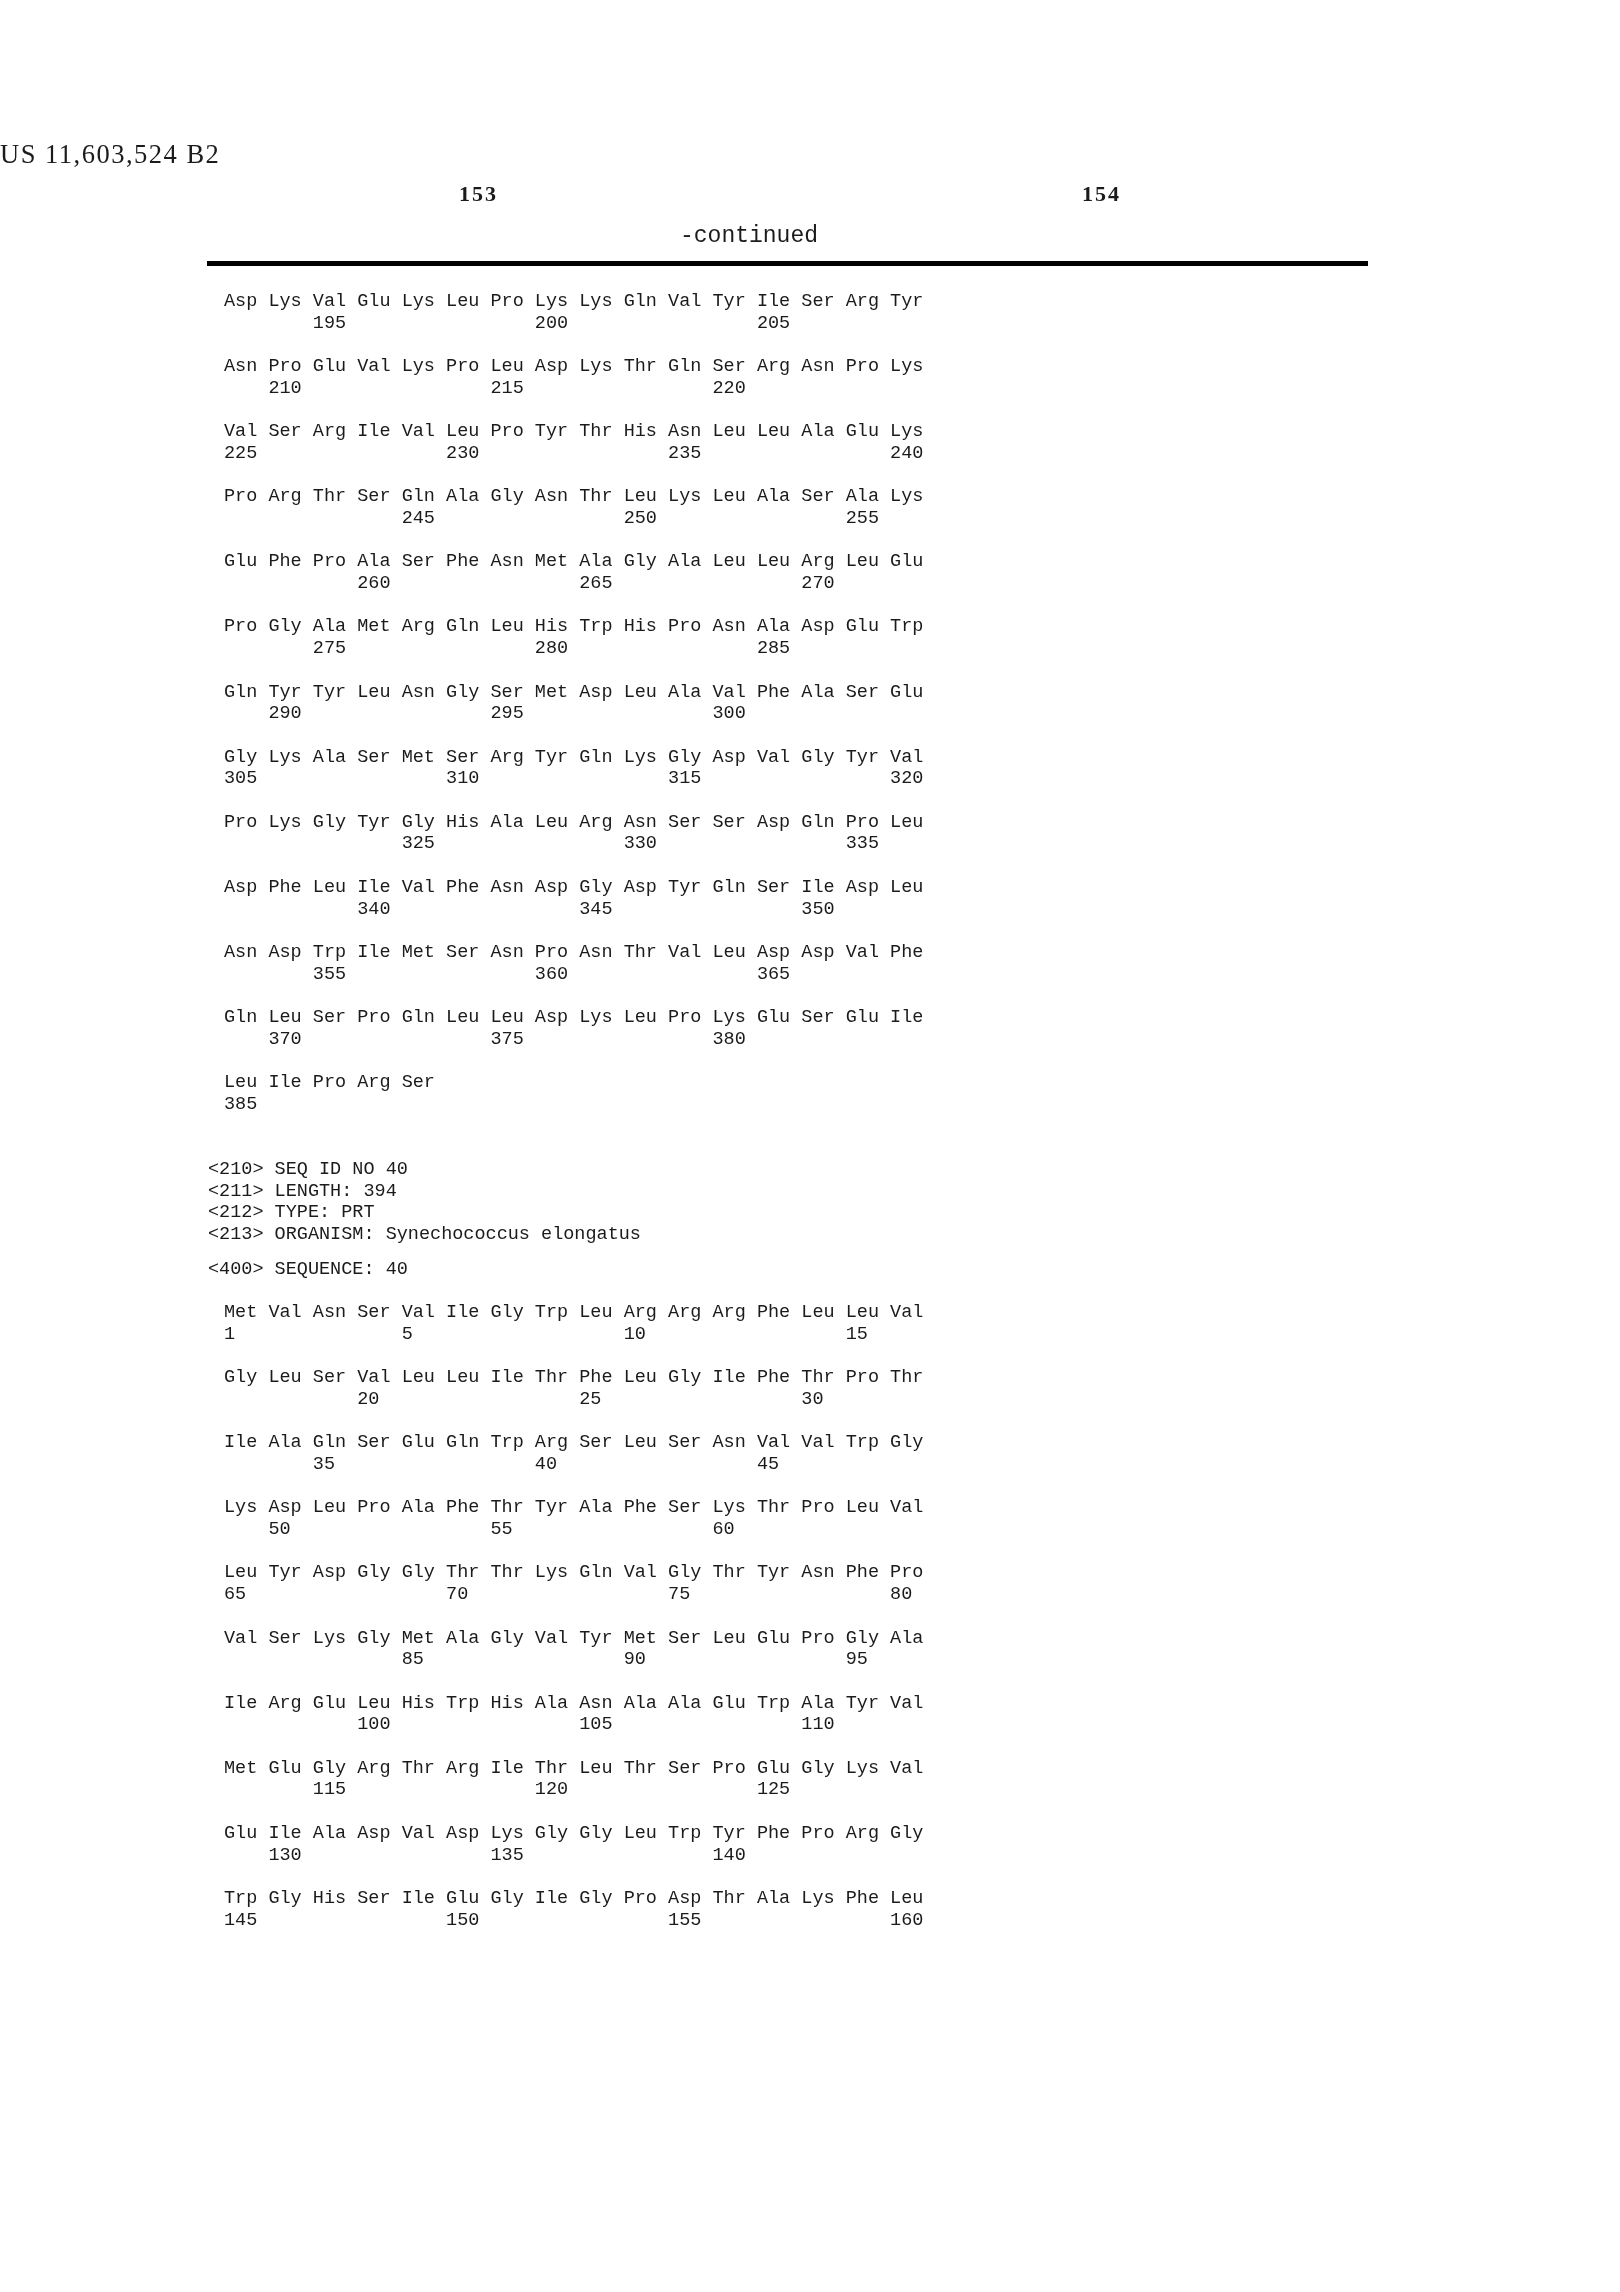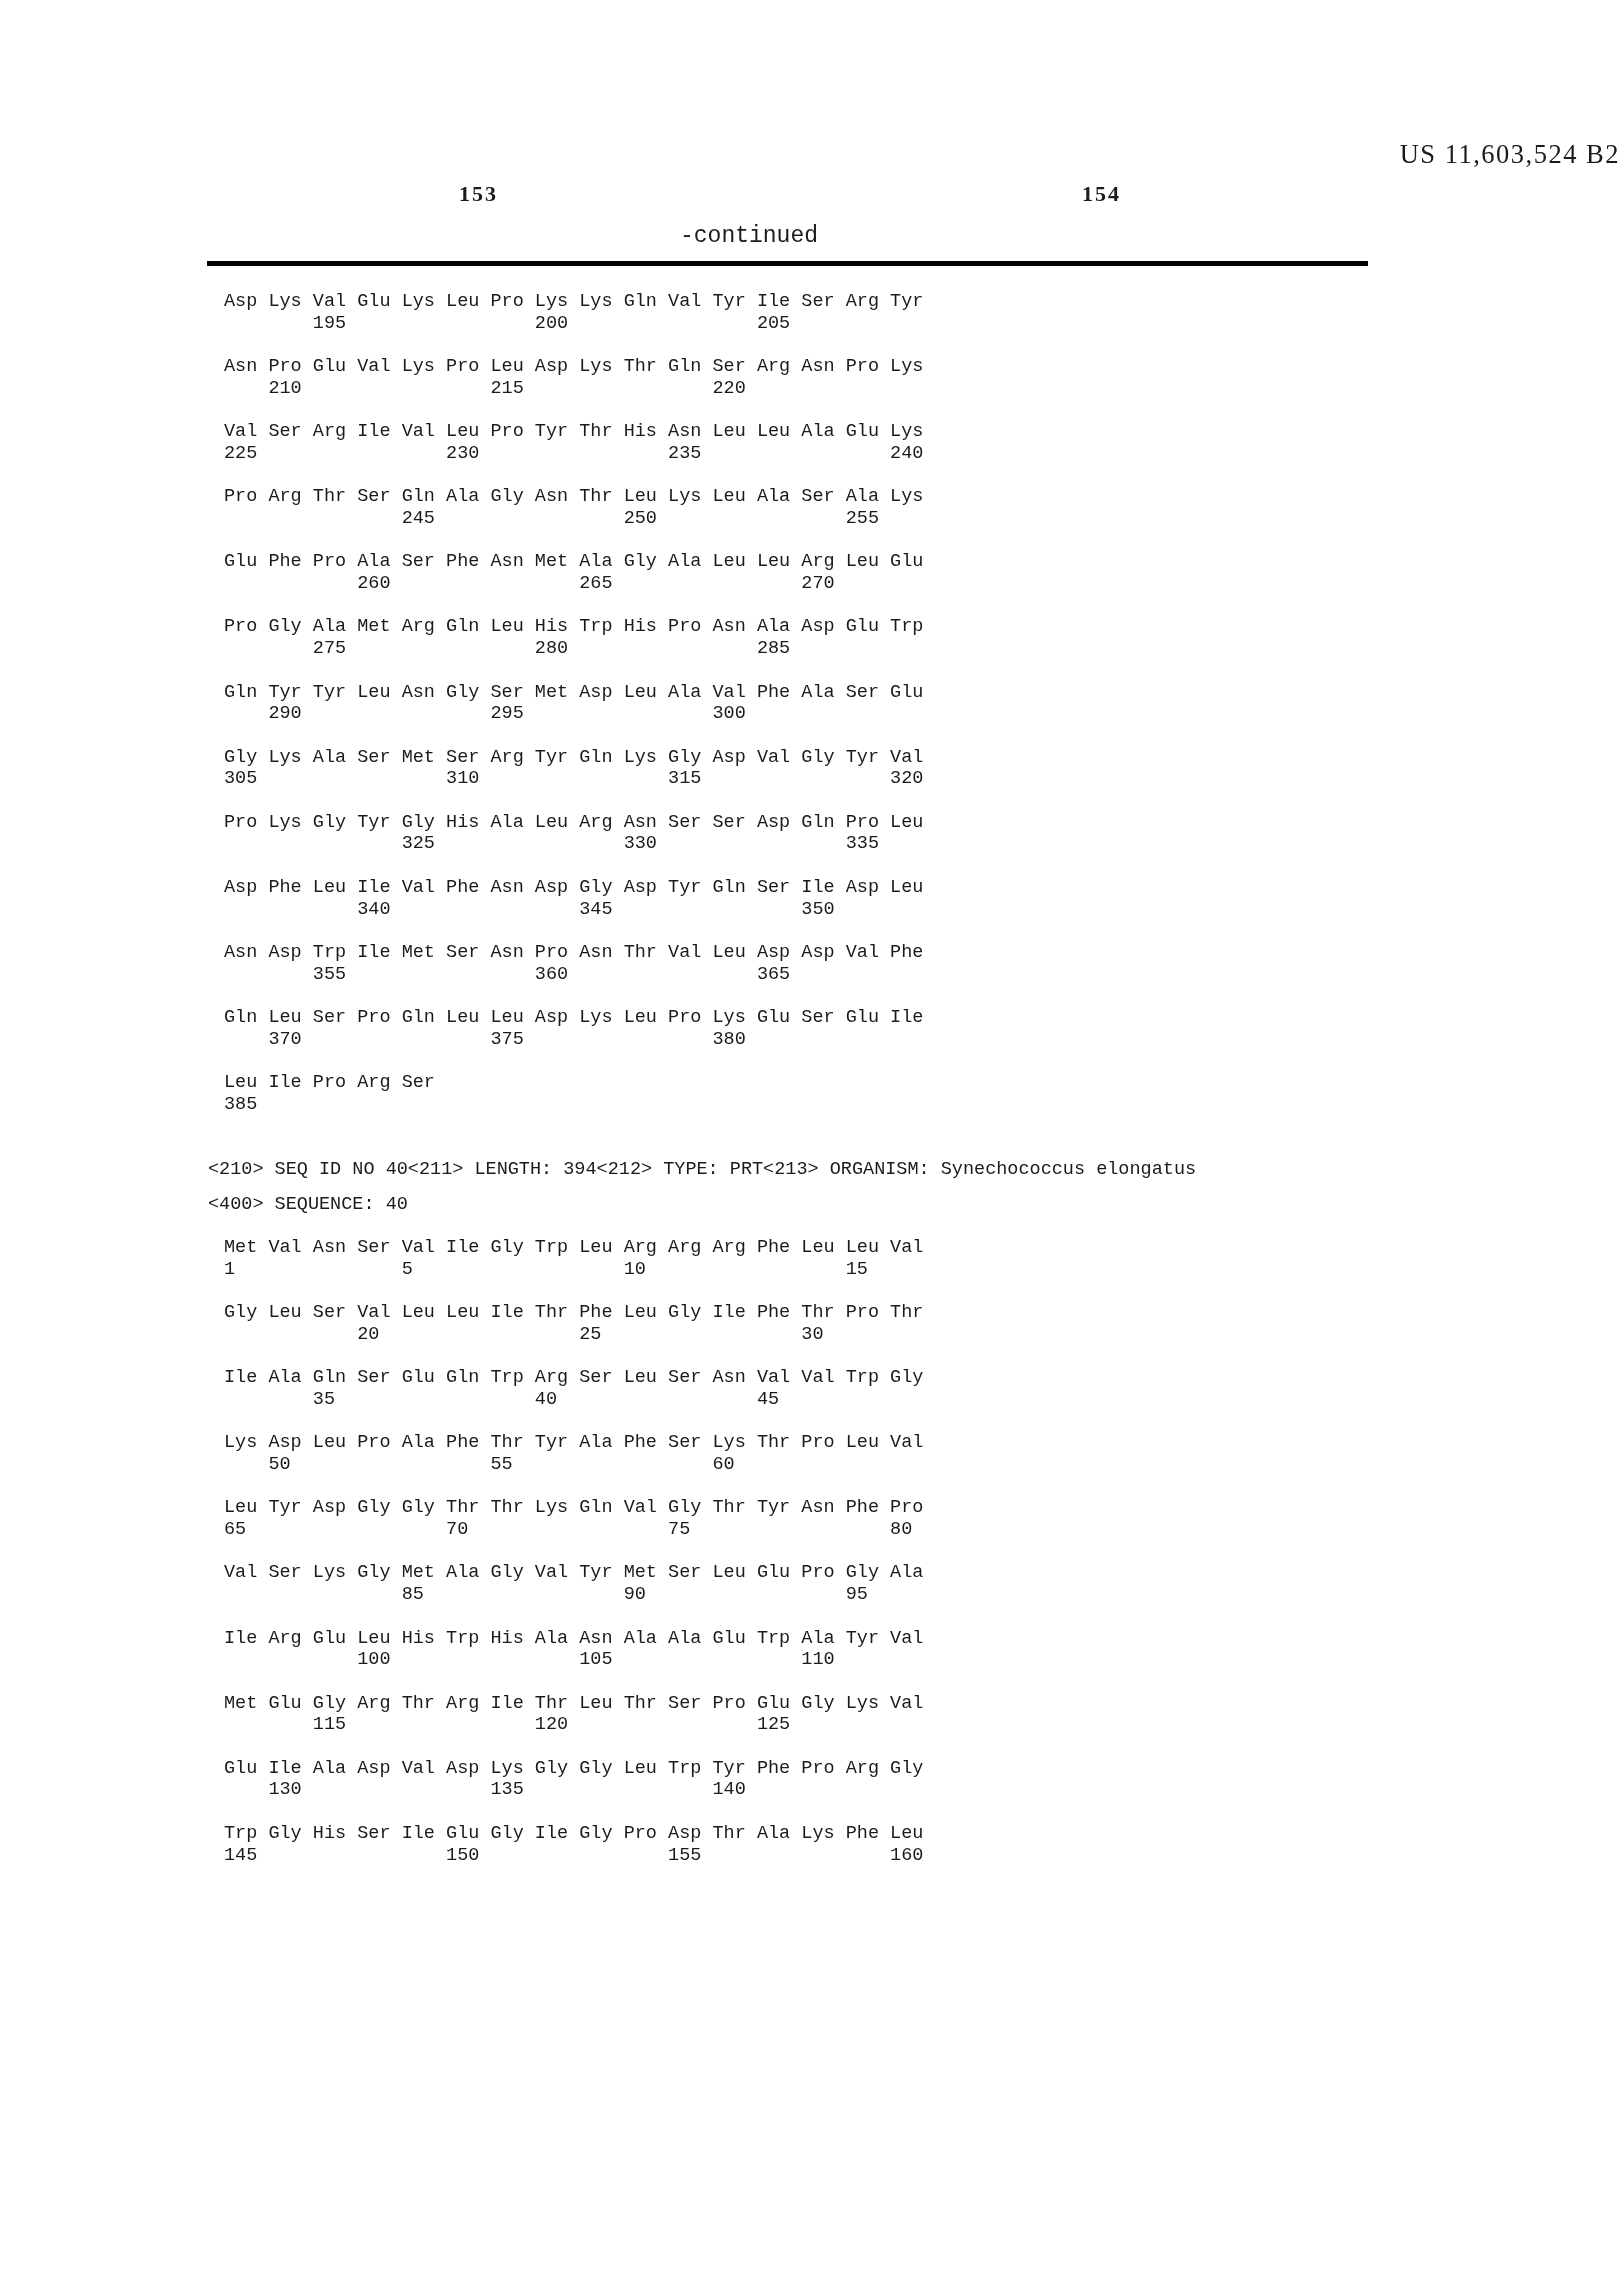--- a/index.html
+++ b/index.html
@@ -19,21 +19,21 @@
     font-family: "Liberation Serif", serif;
   }
   .mono {
     font-family: "Liberation Mono", "DejaVu Sans Mono", monospace;
   }
   .patent-number {
     position: absolute;
     top: 139px;
     left: 0;
     width: 1620px;
-    text-align: right;
+    text-align: left;
     font-size: 26.5px;
     letter-spacing: 1.5px;
     white-space: pre;
   }
   .page-num {
     position: absolute;
     top: 181px;
     font-size: 22px;
     font-weight: bold;
     letter-spacing: 2px;
@@ -71,21 +71,21 @@
     display: flex;
     flex-direction: column;
   }
   .seq-pair {
     margin-bottom: 21.7px; 
     margin-left: 16px;
   }
   .record-metadata {
     margin-top: 21.7px;    
     display: flex;
-    flex-direction: row;
+    flex-direction: column;
   }
   .sequence-400 {
     margin-top: 13px;
     margin-bottom: 21.7px;
   }
 </style>
 </head>
 <body>
 
 <div class="page">

